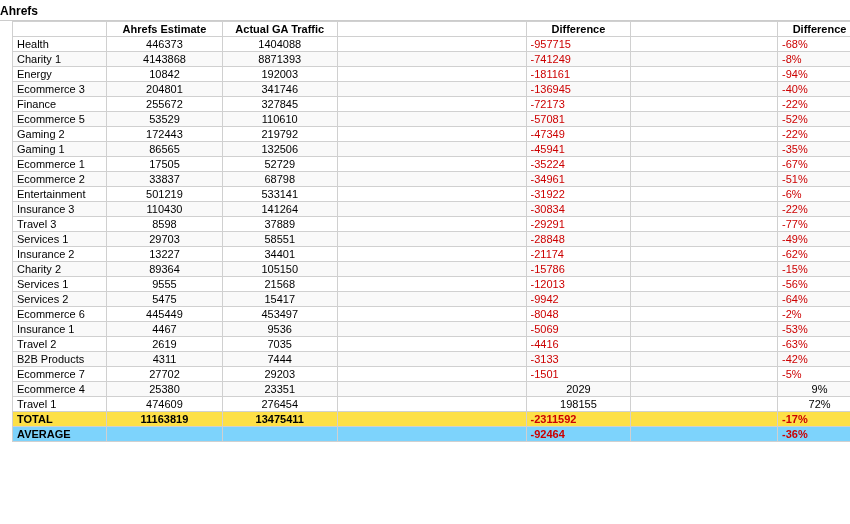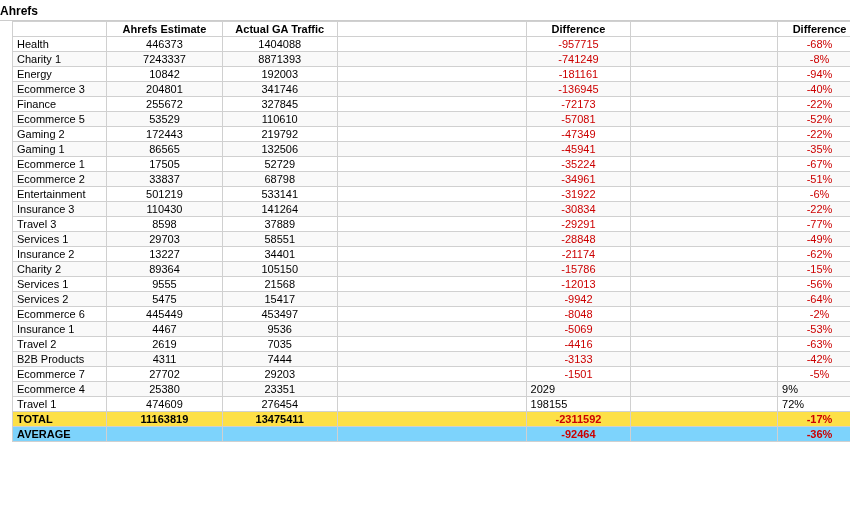--- a/index.html
+++ b/index.html
@@ -39,22 +39,22 @@
     .col-name { width: 90px; }
     .col-ahrefs { width: 110px; text-align: right; }
     .col-actual { width: 110px; text-align: right; }
     .col-blank1 { width: 180px; }
     .col-diff1 { width: 100px; text-align: right; }
     .col-blank2 { width: 140px; }
     .col-diff2 { width: 80px; text-align: right; }
 
     td.name { color: #000; }
     td.num { text-align: center; color: #000; }
-    td.neg { text-align: center; color: #cc0000; }
-    td.pos { text-align: left; color: #000; }
+    td.neg { text-align: left; color: #cc0000; }
+    td.pos { text-align: center; color: #000; }
     td.blank { }
 
     tr.total td { font-weight: bold; }
     tr.average td { font-weight: bold; }
 
     tr:nth-child(even) { background: #f9f9f9; }
     tr:nth-child(odd) { background: #ffffff; }
     tr.total { background: #fde047; }
     tr.average { background: #7dd3fc; }
 
@@ -84,21 +84,21 @@
     <td class="name col-name">Health</td>
     <td class="num col-ahrefs">446373</td>
     <td class="num col-actual">1404088</td>
     <td class="blank col-blank1"></td>
     <td class="neg col-diff1">-957715</td>
     <td class="blank col-blank2"></td>
     <td class="neg col-diff2">-68%</td>
   </tr>
       <tr>
     <td class="name col-name">Charity 1</td>
-    <td class="num col-ahrefs">7243337</td>
+    <td class="num col-ahrefs">4143868</td>
     <td class="num col-actual">8871393</td>
     <td class="blank col-blank1"></td>
     <td class="neg col-diff1">-741249</td>
     <td class="blank col-blank2"></td>
     <td class="neg col-diff2">-8%</td>
   </tr>
       <tr>
     <td class="name col-name">Energy</td>
     <td class="num col-ahrefs">10842</td>
     <td class="num col-actual">192003</td>

